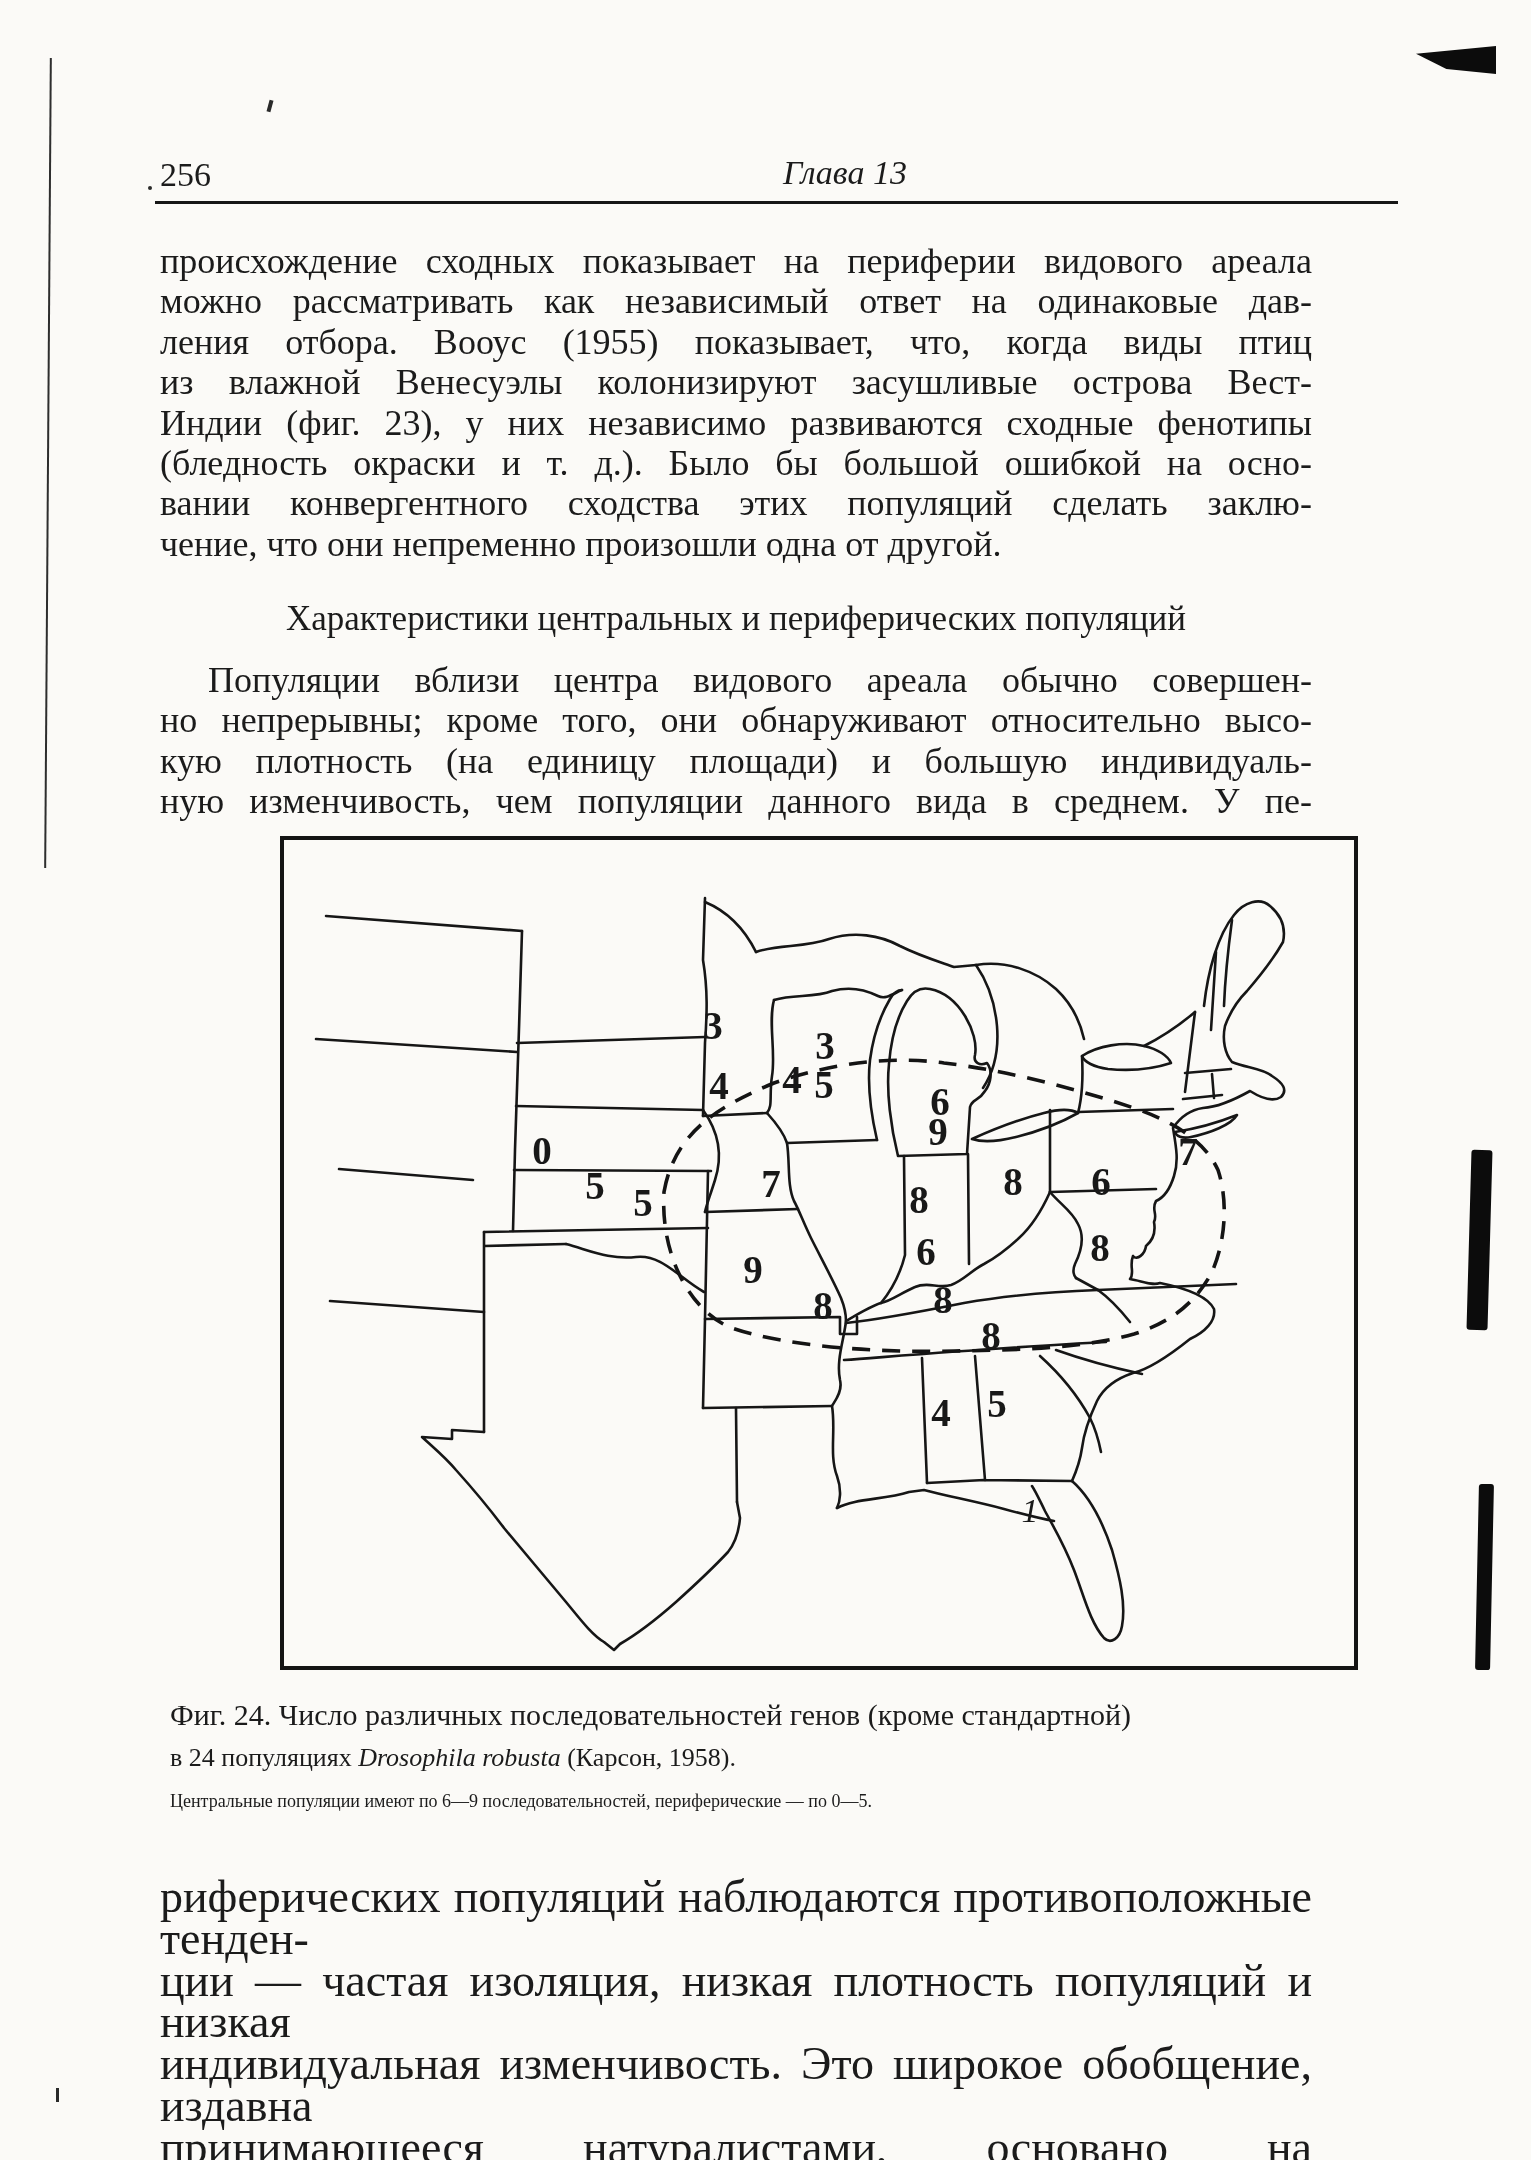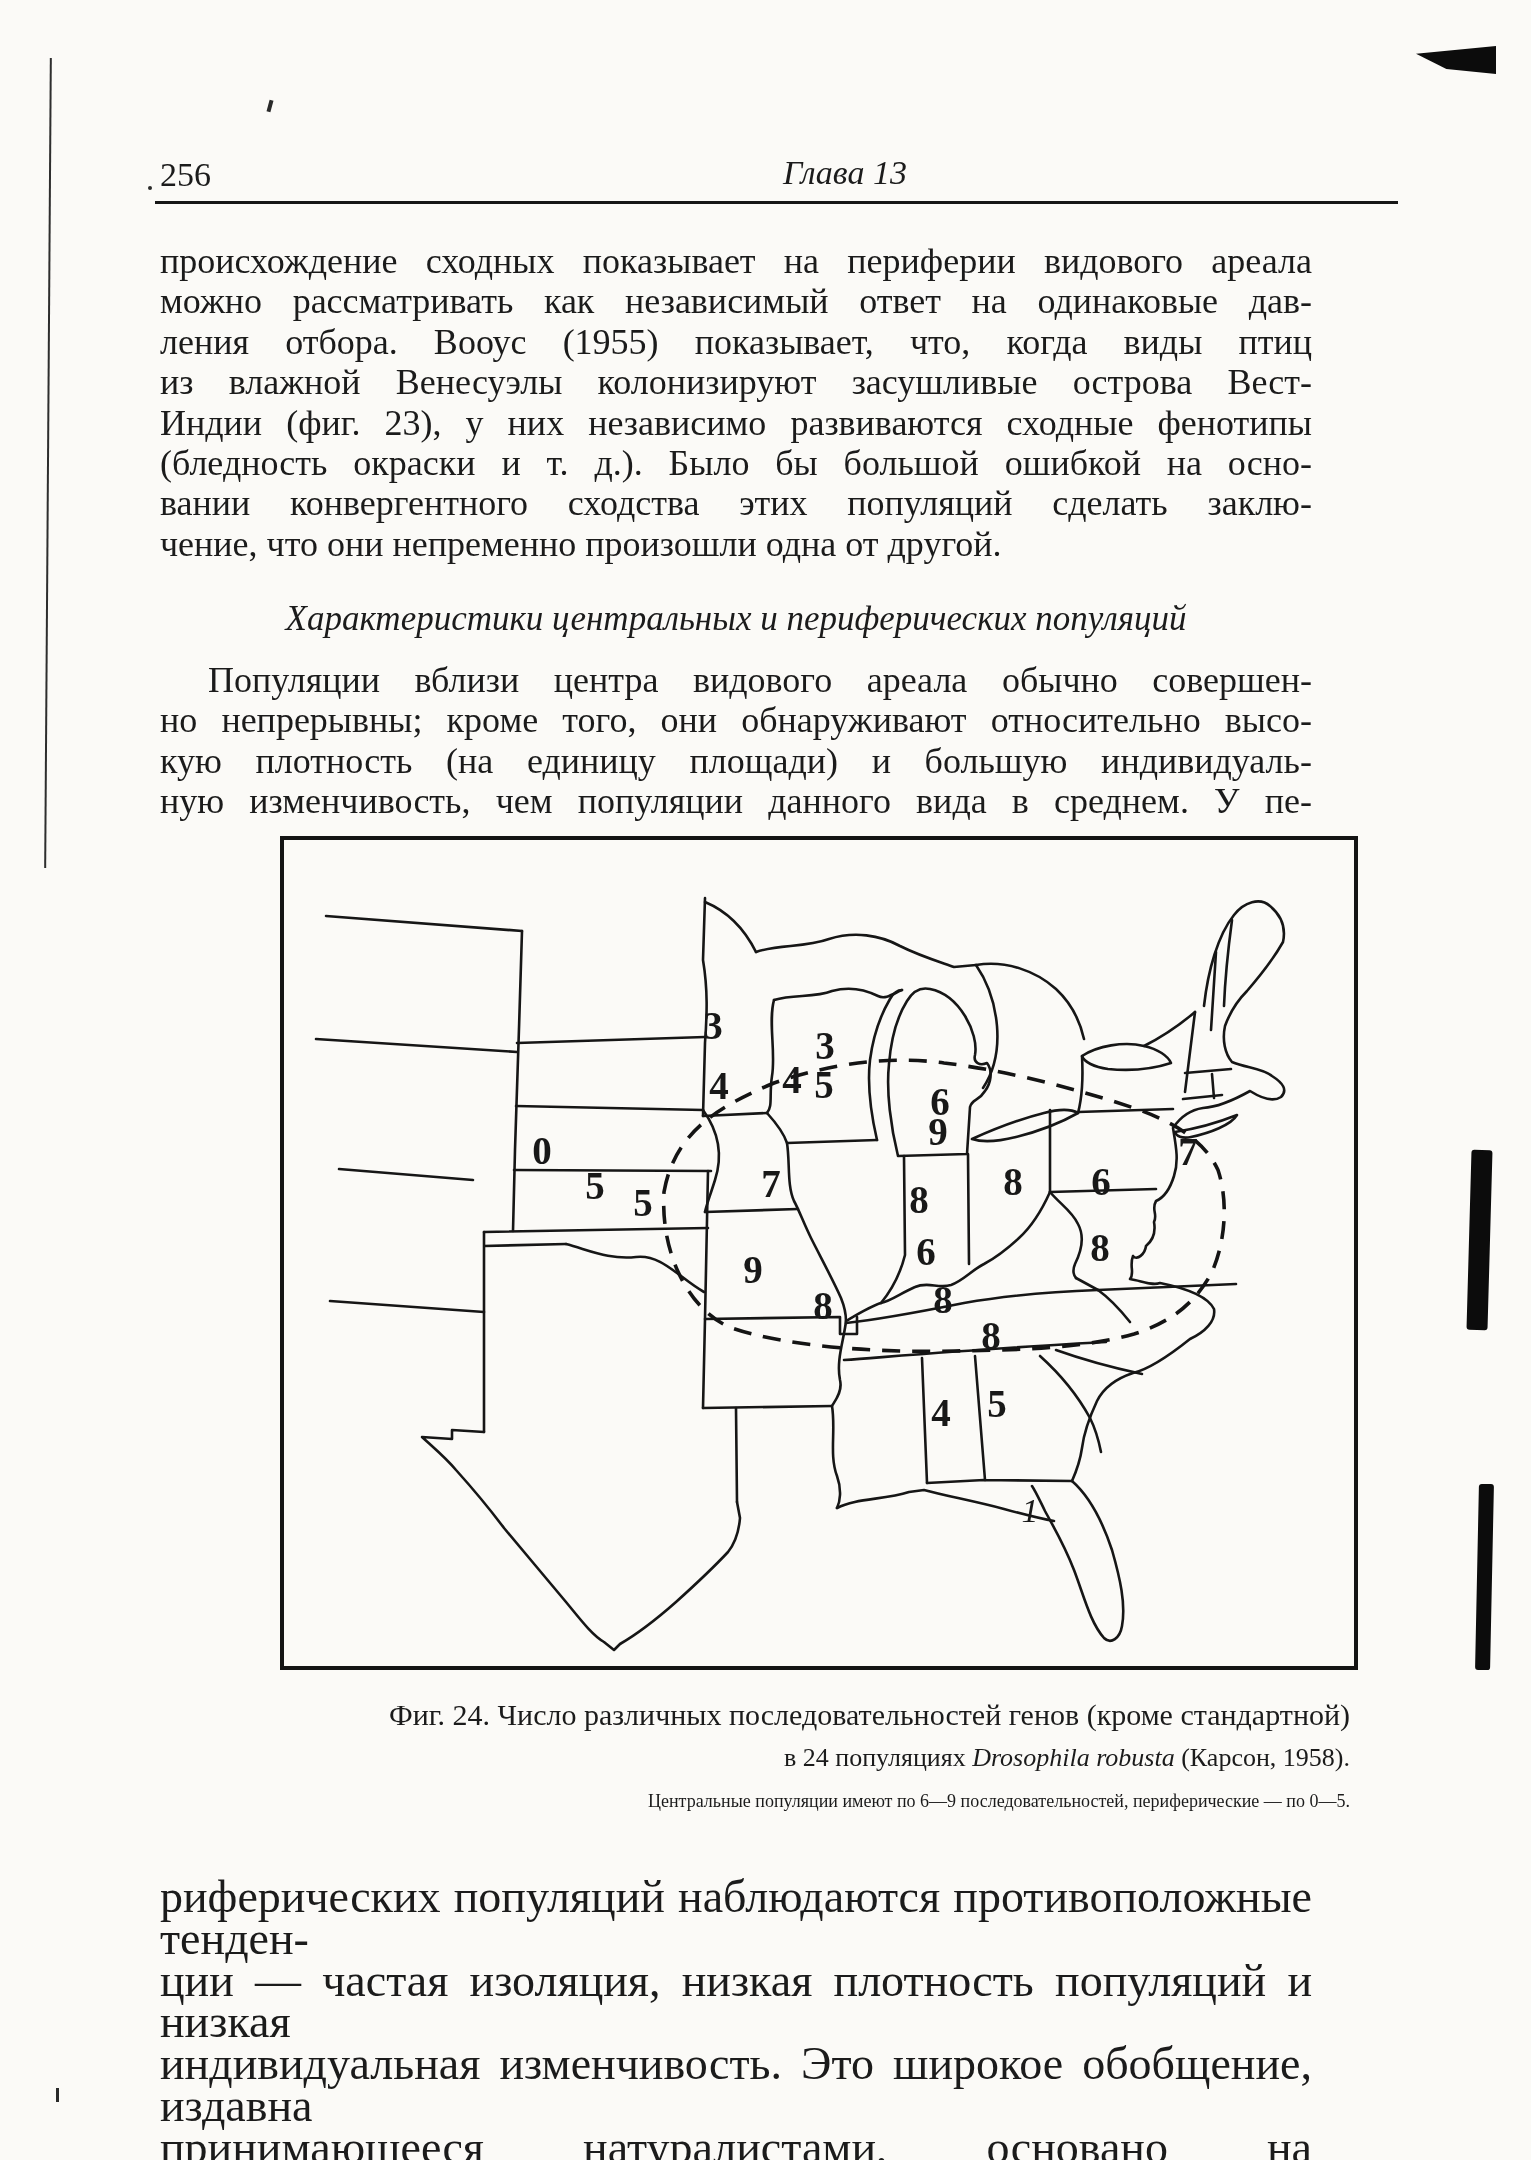--- a/index.html
+++ b/index.html
@@ -13,31 +13,31 @@
   }
   
   .pagenum { position:absolute; left:160px; top:156px; font-size:34px; }
   .chapter { position:absolute; left:700px; top:154px; width:290px; text-align:center; font-size:34px; font-style:italic; }
   .rule { position:absolute; left:155px; top:201px; width:1243px; height:3px; background:#161616; }
   
   .col { position:absolute; left:160px; width:1152px; font-size:36px; line-height:40.4px; }
   .pline { text-align:justify; text-align-last:justify; white-space:normal; }
   .pline.lastline { text-align-last:left; }
   .pline.indent { text-indent:48px; }
-  .heading { position:absolute; left:160px; width:1152px; top:599px; text-align:center; font-size:35px; font-style:italic; }
+  .heading { position:absolute; left:160px; width:1152px; top:599px; text-align:center; font-size:35px; }
   
   .figure-frame {
     position:absolute; left:280px; top:836px; width:1078px; height:834px;
     border:4px solid #141414; box-sizing:border-box; background:#fbfaf7;
   }
   .figure-frame svg { display:block; width:1070px; height:826px; }
   .mapnum { font:600 39px "Liberation Serif","DejaVu Serif",serif; text-anchor:middle; fill:#181818; }
   .mapnum.it { font-style:italic; font-weight:500; font-size:34px; }
   
-  .cap { position:absolute; left:170px; width:1180px; text-align:right; }
+  .cap { position:absolute; left:170px; width:1180px; text-align:left; }
   .cap1 { top:1698px; font-size:30px; }
   .cap2 { top:1743px; font-size:26px; }
   .cap2 .species { font-style:italic; }
   .capnote { top:1791px; font-size:18px; }
   .col3 { position:absolute; left:160px; width:1152px; top:1876px; font-size:46px; line-height:41.8px; }
   
   .left-line { position:absolute; left:47px; top:58px; width:2px; height:810px; background:#2e2e2e; transform:rotate(0.4deg); }
   .speck { position:absolute; background:#2a2a2a; }
   .wedge { position:absolute; left:1416px; top:46px; width:80px; height:28px; background:#0c0c0c;
            clip-path:polygon(0 28%, 100% 0, 100% 100%, 38% 82%); }

